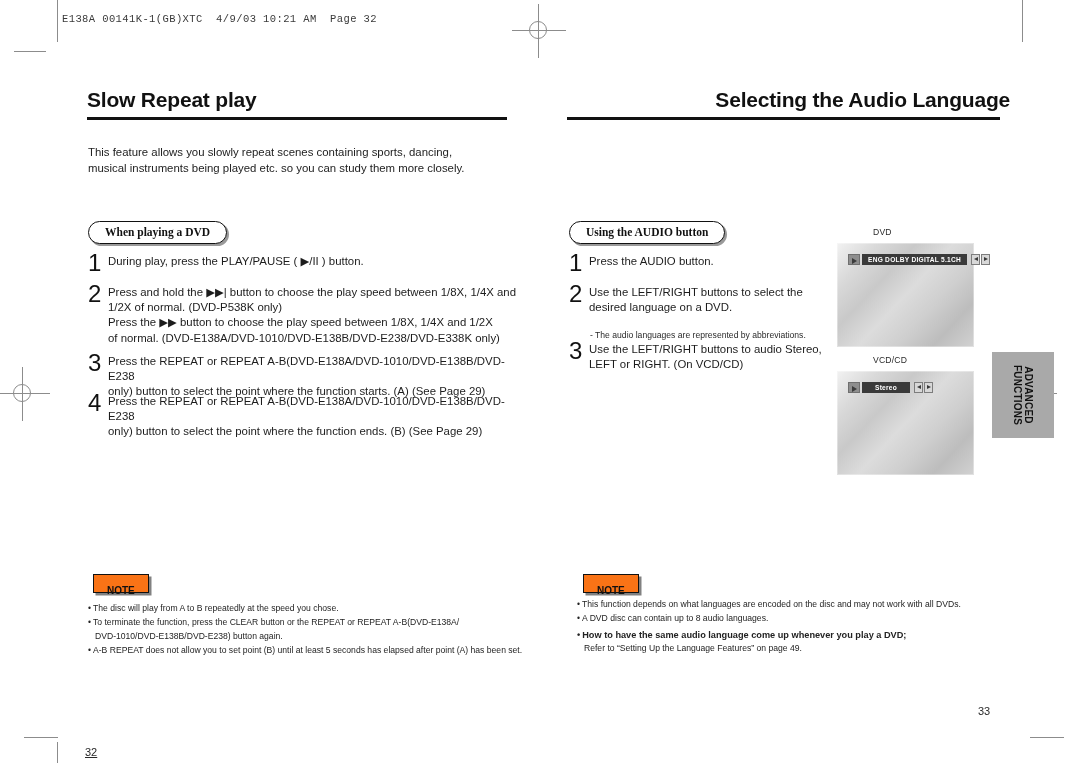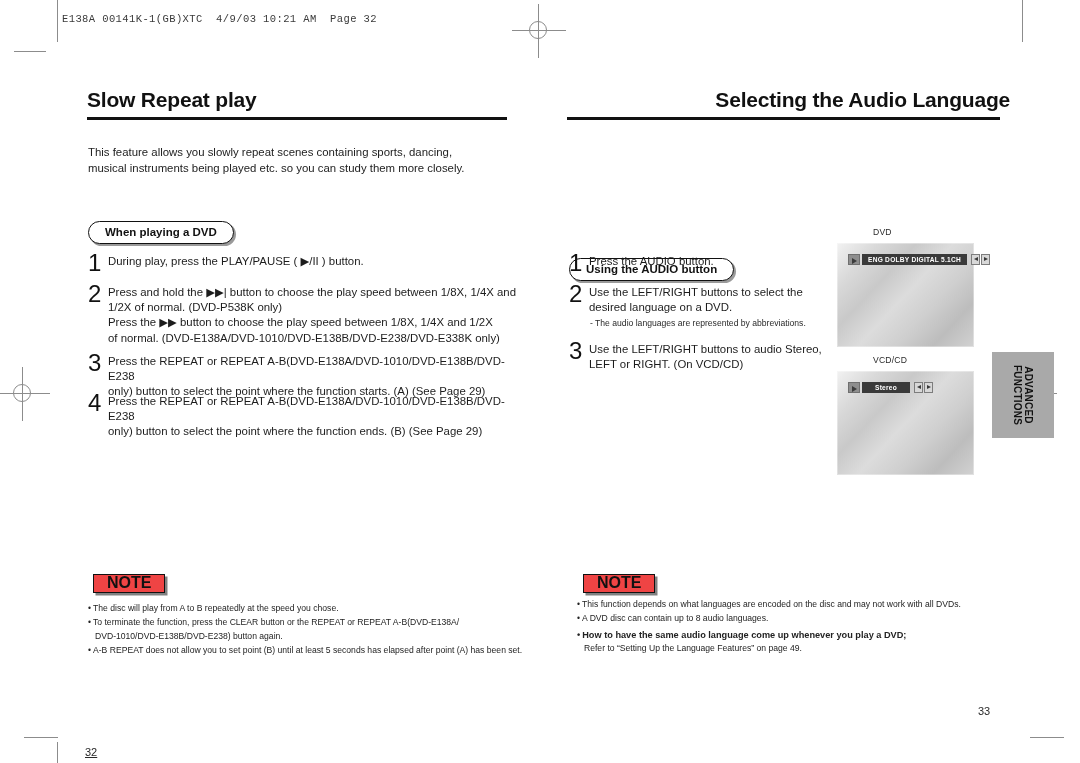--- a/index.html
+++ b/index.html
@@ -105,20 +105,21 @@
     box-sizing: border-box;
     height: 23px;
     line-height: 20px;
     padding: 0 16px;
     font-size: 11.5px;
     font-weight: bold;
     color: #111;
     white-space: nowrap;
     background: #fff;
     box-shadow: 2px 2px 0 rgba(30,30,30,0.45);
+    font-family: Liberation Serif, serif;
   }
 
   
   .step {
     position: absolute;
     display: flex;
     align-items: flex-start;
   }
   .step-num {
     font-size: 24px;
@@ -142,25 +143,25 @@
     color: #2a2a2a;
   }
 
   
   .note-box {
     position: absolute;
     border: 1.8px solid #111;
     box-sizing: border-box;
     height: 19px;
     line-height: 15px;
-    padding: 0 13px;
-    font-size: 16px;
+    padding: 8px 13px;
+    font-size: 10px;
     font-weight: bold;
     color: #111;
-    background: #ef4444;
+    background: #f97316;
     box-shadow: 2.5px 2.5px 0 rgba(25,25,25,0.55);
     white-space: nowrap;
   }
   .note-list {
     position: absolute;
     font-size: 8.6px;
     line-height: 13.4px;
     color: #232323;
   }
   .note-list .li { margin-bottom: 1px; white-space: nowrap; }
@@ -378,38 +379,38 @@
 
   <div class="folio" style="left:25px; top:746px;text-decoration:underline;">32</div>
 </div>
 
 <div class="page page-right">
 
   <div class="chapter-title title-right">Selecting the Audio Language</div>
   <div class="title-rule rule-right"></div>
 
 
-  <div class="pill" style="left:9px; top:221px;margin-top:37px;">Using the AUDIO button</div>
+  <div class="pill" style="left:9px; top:221px;">Using the AUDIO button</div>
 
   <div class="step" style="left:9px; top:252px; width:280px;">
     <div class="step-num">1</div>
     <div class="step-body">
       <span>Press the AUDIO button.</span>
     </div>
   </div>
 
   <div class="step" style="left:9px; top:283px; width:280px;">
     <div class="step-num">2</div>
     <div class="step-body">
       <span>Use the LEFT/RIGHT buttons to select the</span><br>
       <span>desired language on a DVD.</span>
     </div>
   </div>
 
-  <div class="sub-note" style="left:30px; top:317px;">- The audio languages are represented by abbreviations.</div>
+  <div class="sub-note" style="left:30px; top:329px;">- The audio languages are represented by abbreviations.</div>
 
   <div class="step" style="left:9px; top:340px; width:290px;">
     <div class="step-num">3</div>
     <div class="step-body">
       <span>Use the LEFT/RIGHT buttons to audio Stereo,</span><br>
       <span>LEFT or RIGHT. (On VCD/CD)</span>
     </div>
   </div>
 
   <div class="screen-label" style="left:277px; top:227px;">DVD</div>

